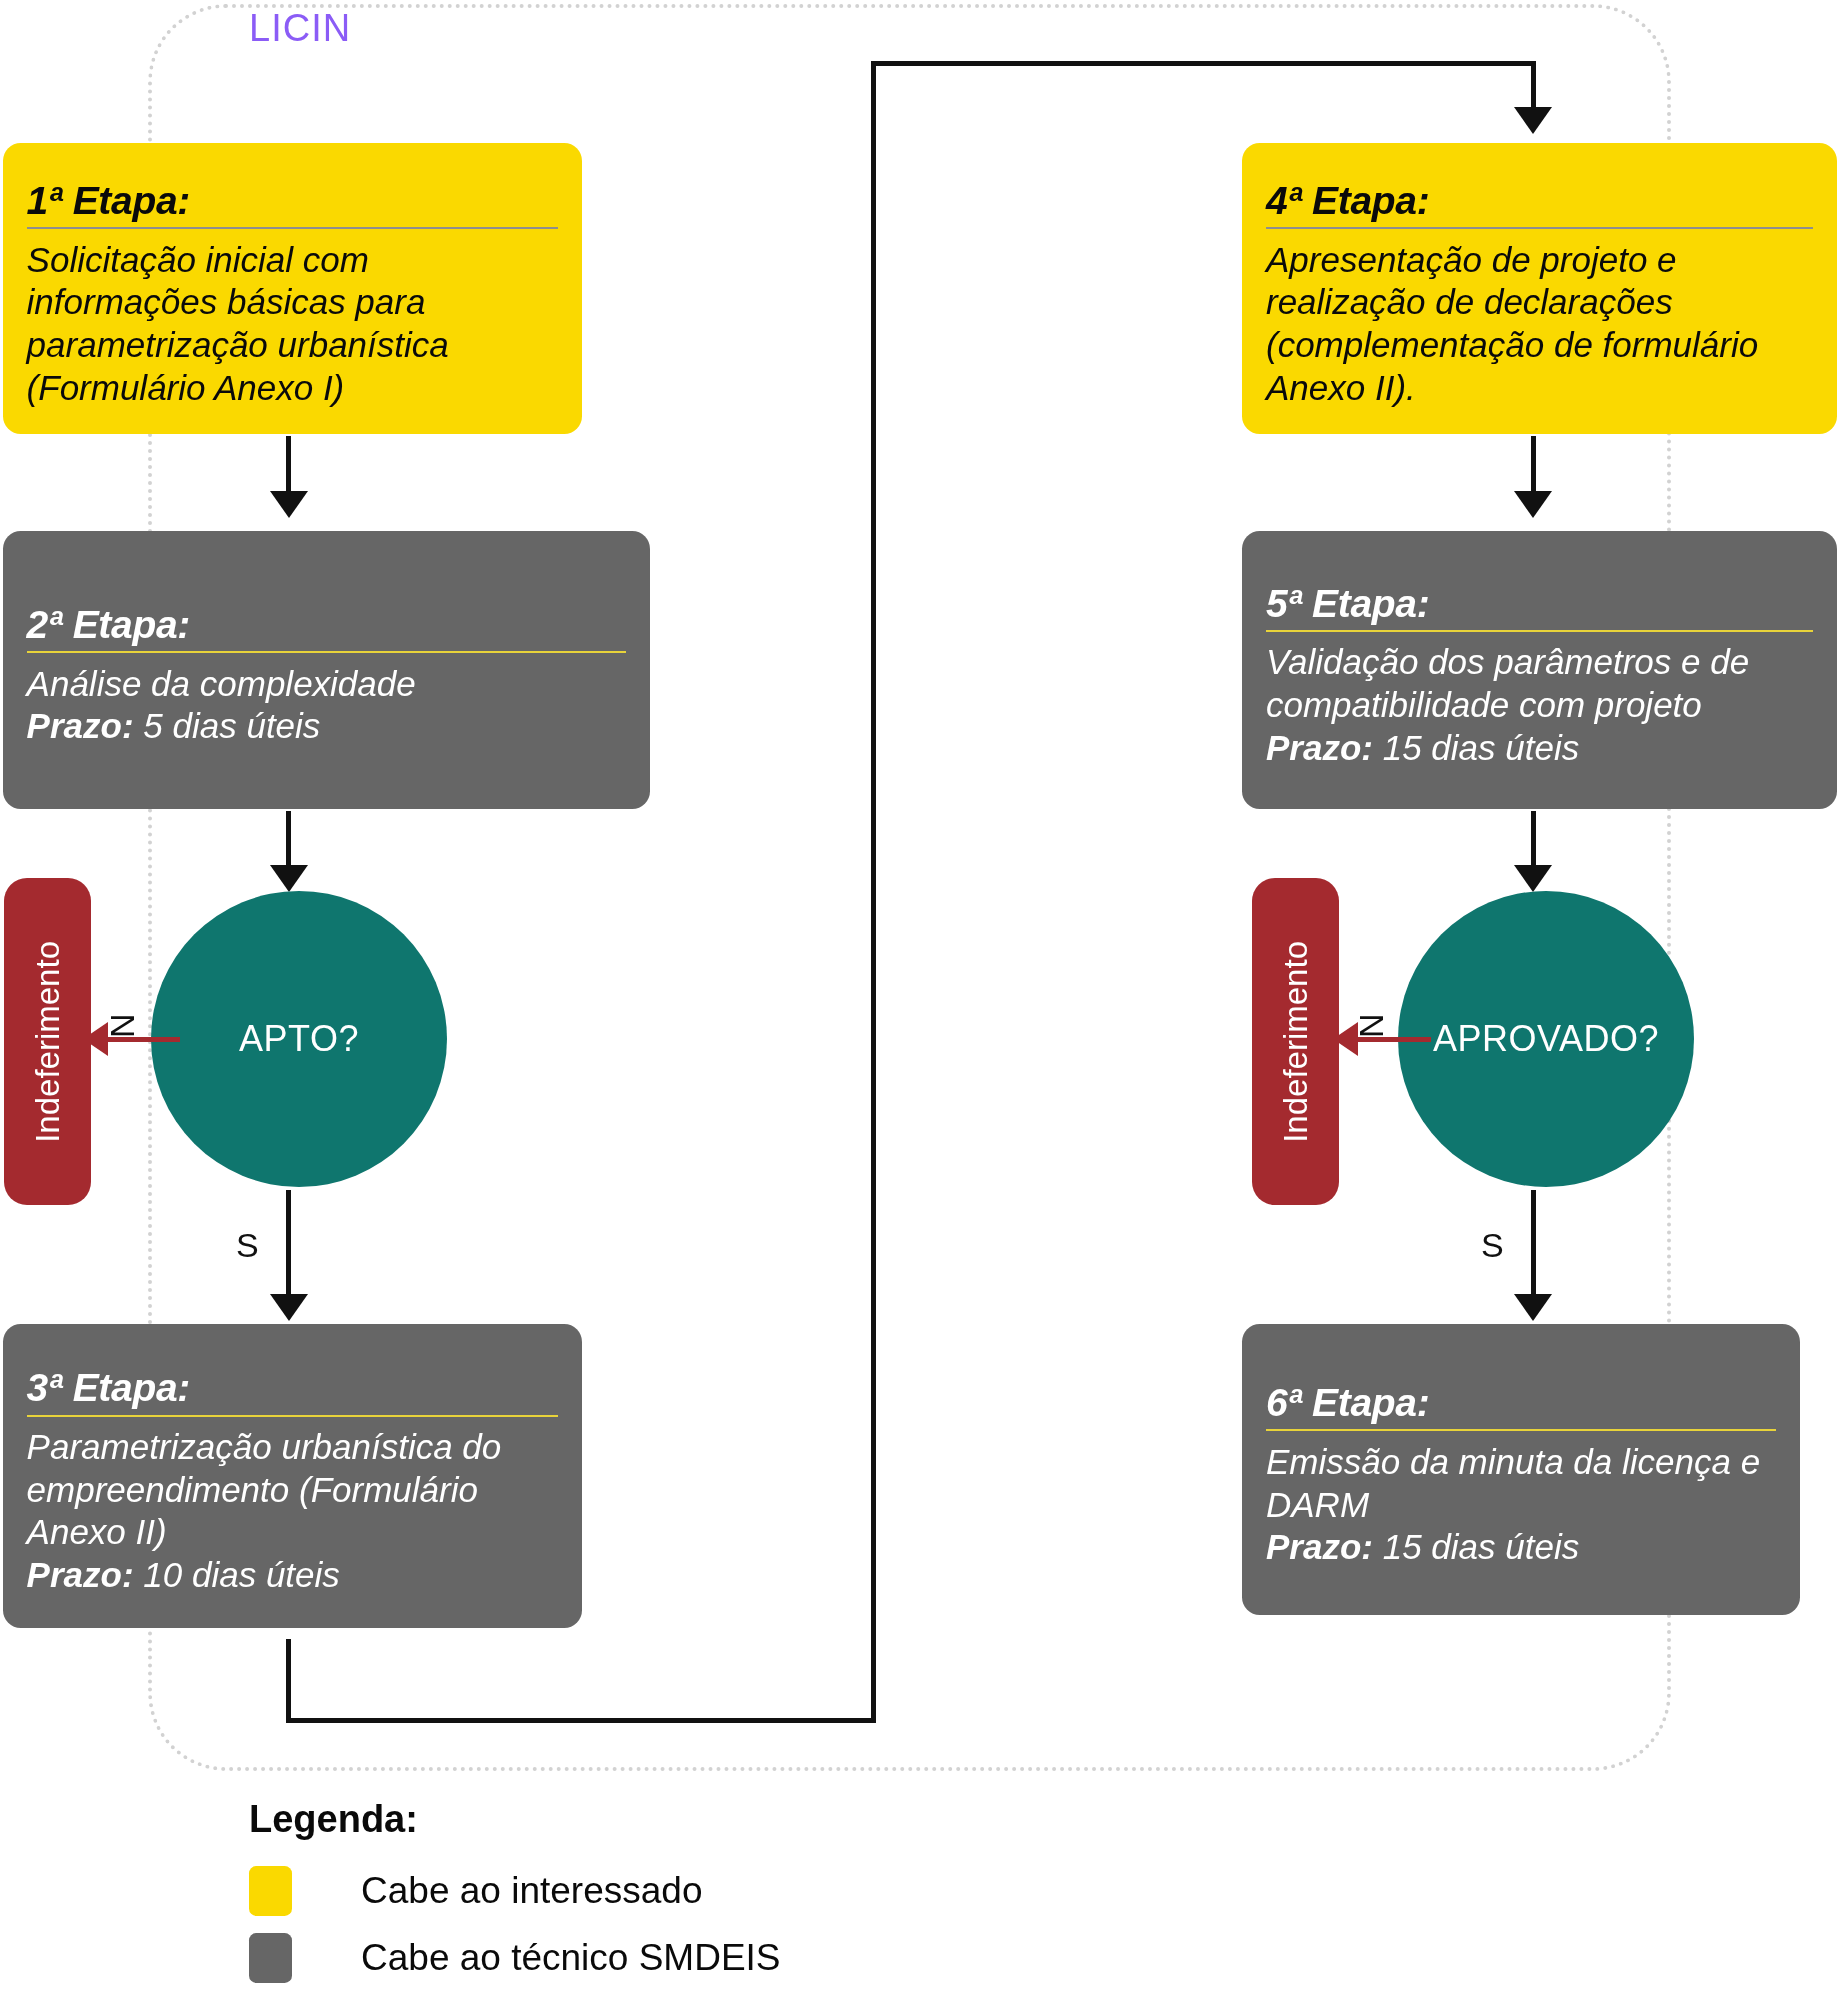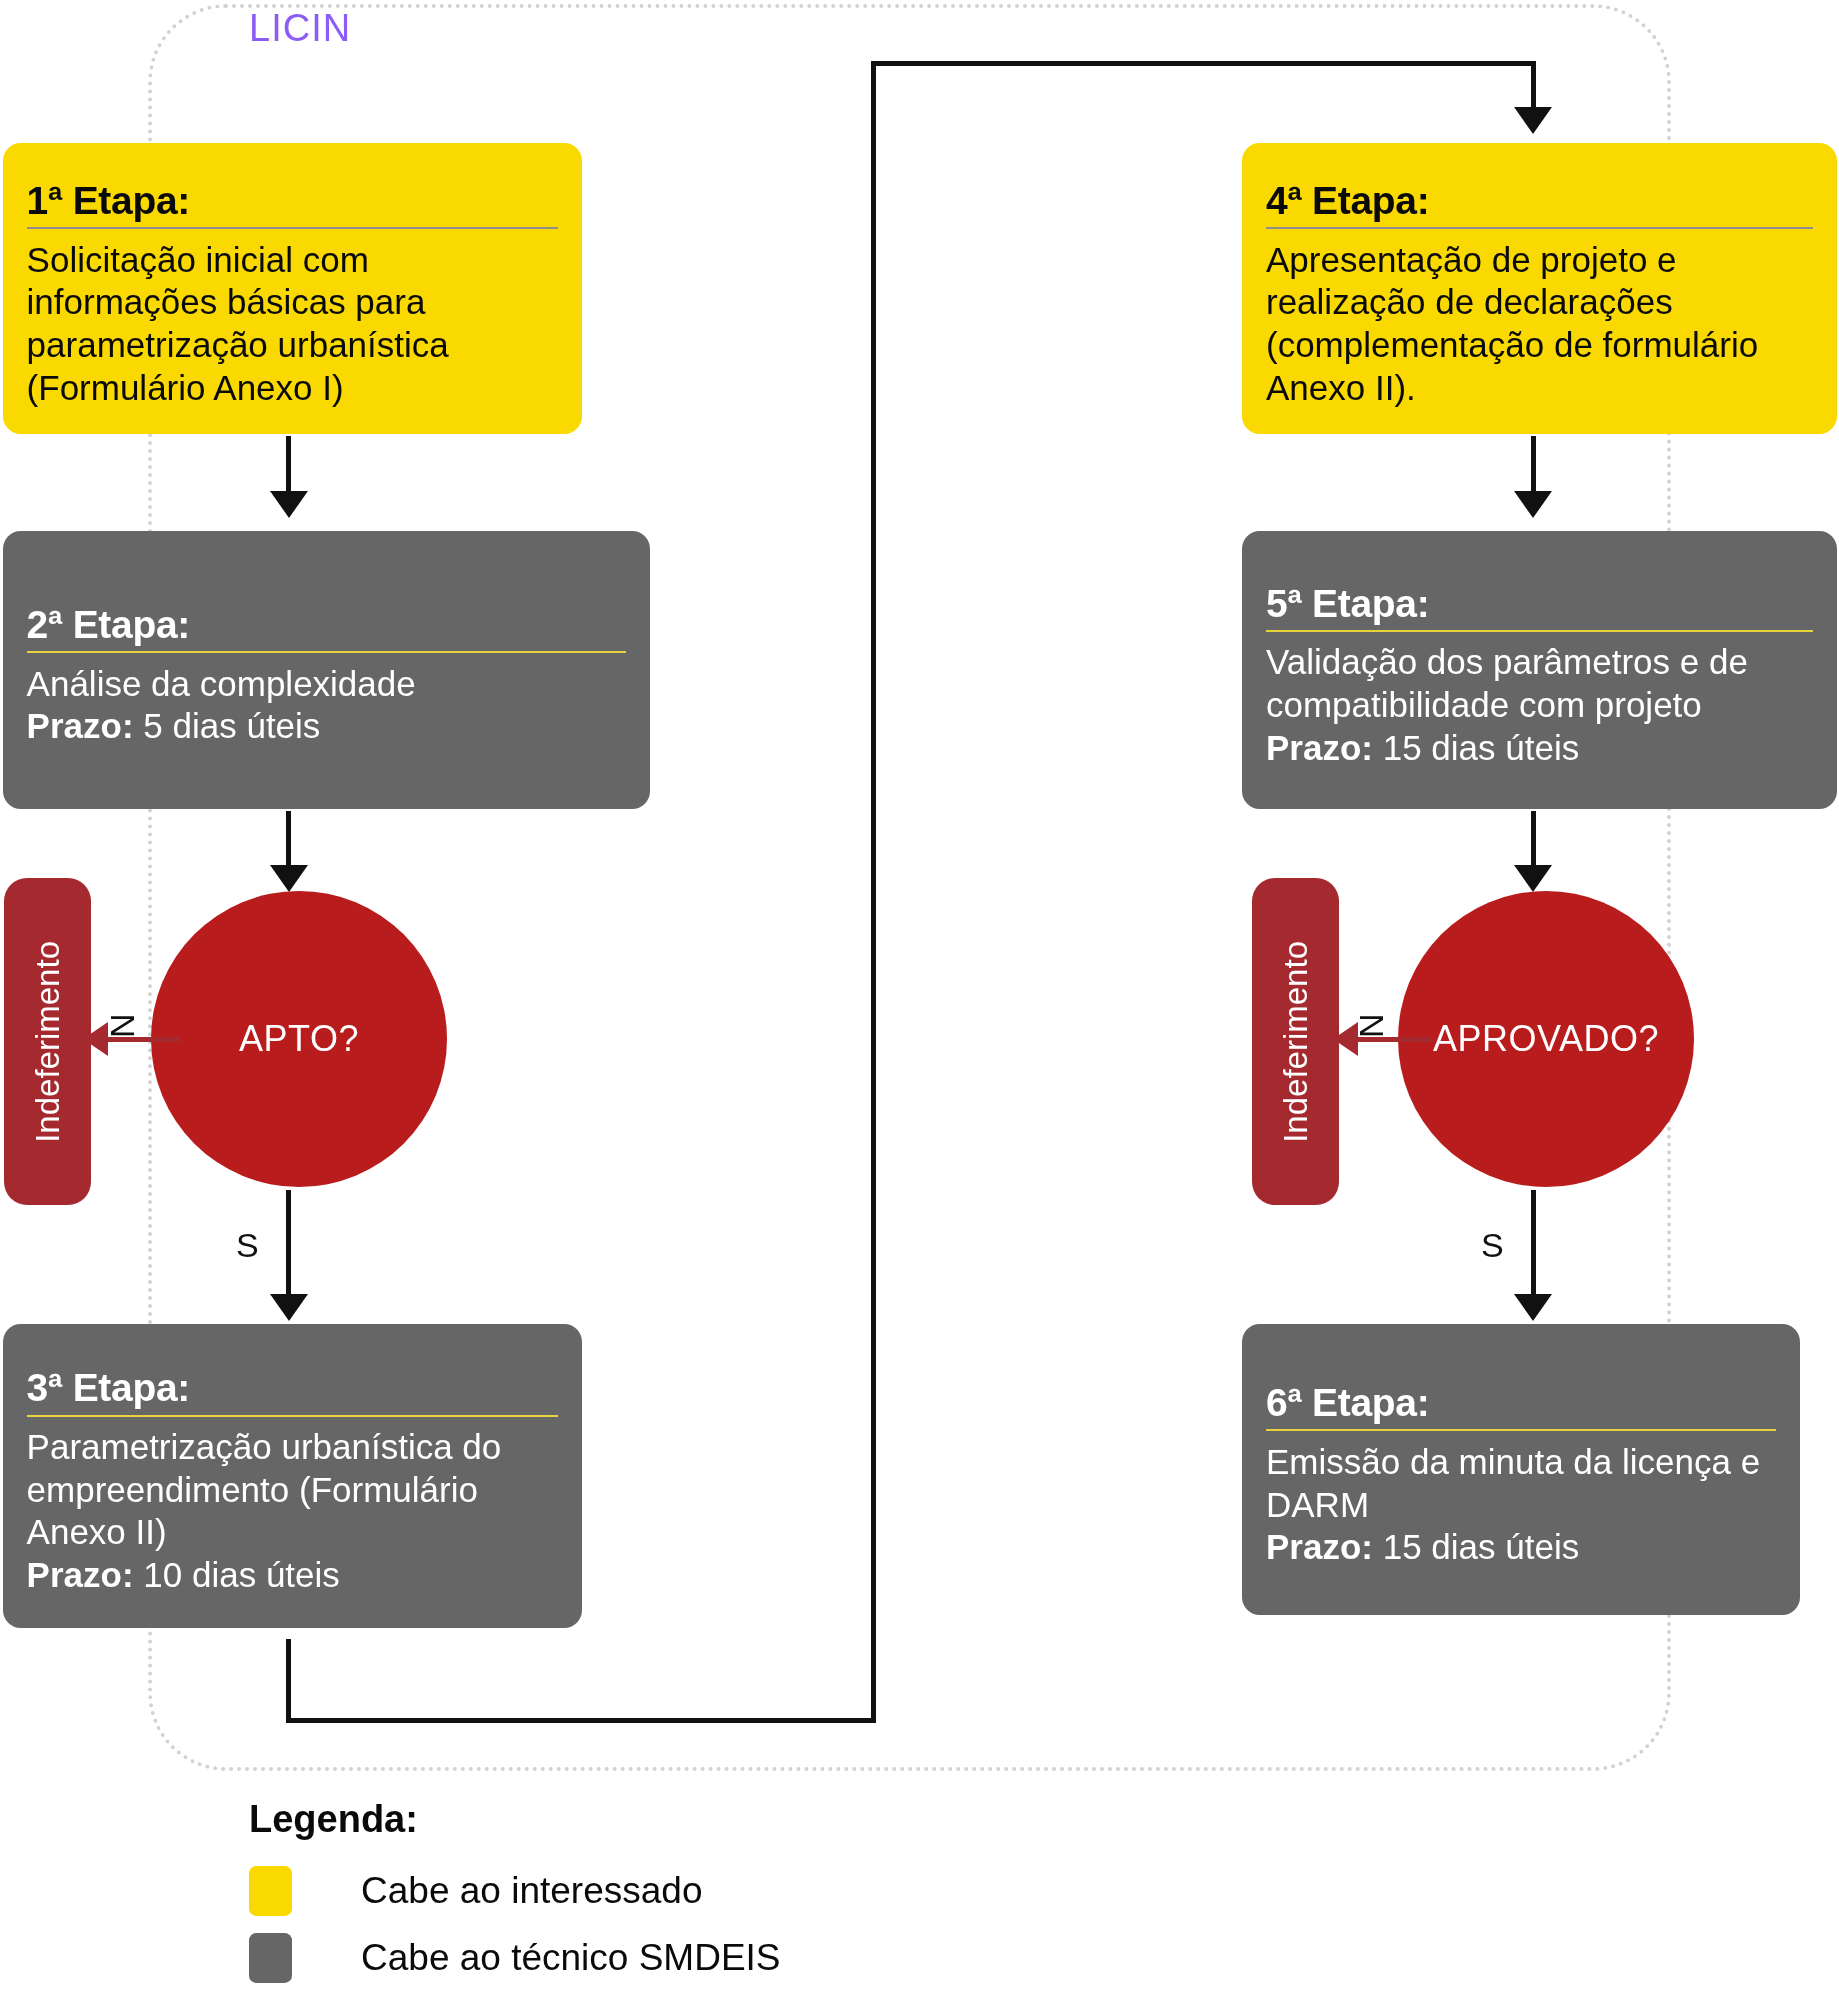--- a/index.html
+++ b/index.html
@@ -16,41 +16,41 @@
   }
   .licin-label{
     position:absolute; left:249px; top:7px;
     font-size:38px; color:#8b5cf6; letter-spacing:1px;
     font-family:"Liberation Sans", sans-serif; font-weight:400; white-space:nowrap;
   }
 
   
   .card{
     position:absolute; border-radius:17.7px; padding:21px 24px 8px 24px;
-    display:flex; flex-direction:column; justify-content:center;
+    display:flex; flex-direction:column; justify-content:center;font-style:italic;
   }
   .card.yellow{ background:#fad900; color:#0a0a0a; }
   .card.gray  { background:#666666; color:#ffffff; }
 
   .card .title{
     font-size:39px; font-weight:700; line-height:1.0;
     letter-spacing:-0.3px; white-space:nowrap;
   }
   .card .rule{
     height:2.1px; width:100%; margin:7.3px 0 9.4px 0;
   }
   .card.yellow .rule{ background:#8e8e8e; }
   .card.gray   .rule{ background:#e8d33a; }
 
   .card .body{ font-size:35px; line-height:1.22; font-weight:400; }
   .card .body b{ font-weight:700; }
 
   
   .decision{
-    position:absolute; background:#b91c1c; border-radius:50%;
+    position:absolute; background:#0f766e; border-radius:50%;
     display:flex; align-items:center; justify-content:center;
     color:#ffffff; font-size:36px; font-weight:400; letter-spacing:0.5px;
   }
 
   
   .pill{
     position:absolute; background:#a42a2f; border-radius:23px;
     display:flex; align-items:center; justify-content:center;
   }
   .pill span{

